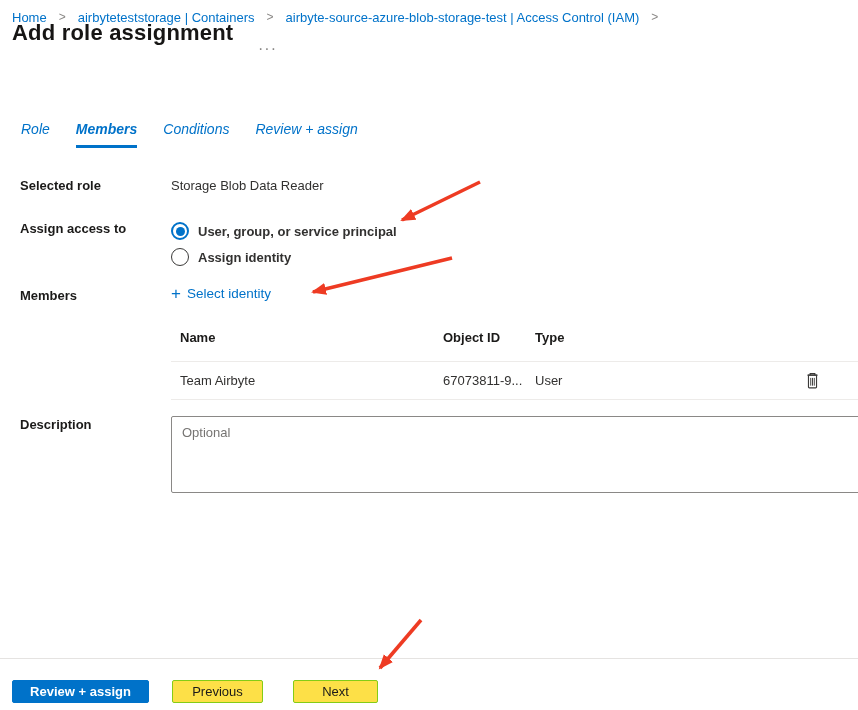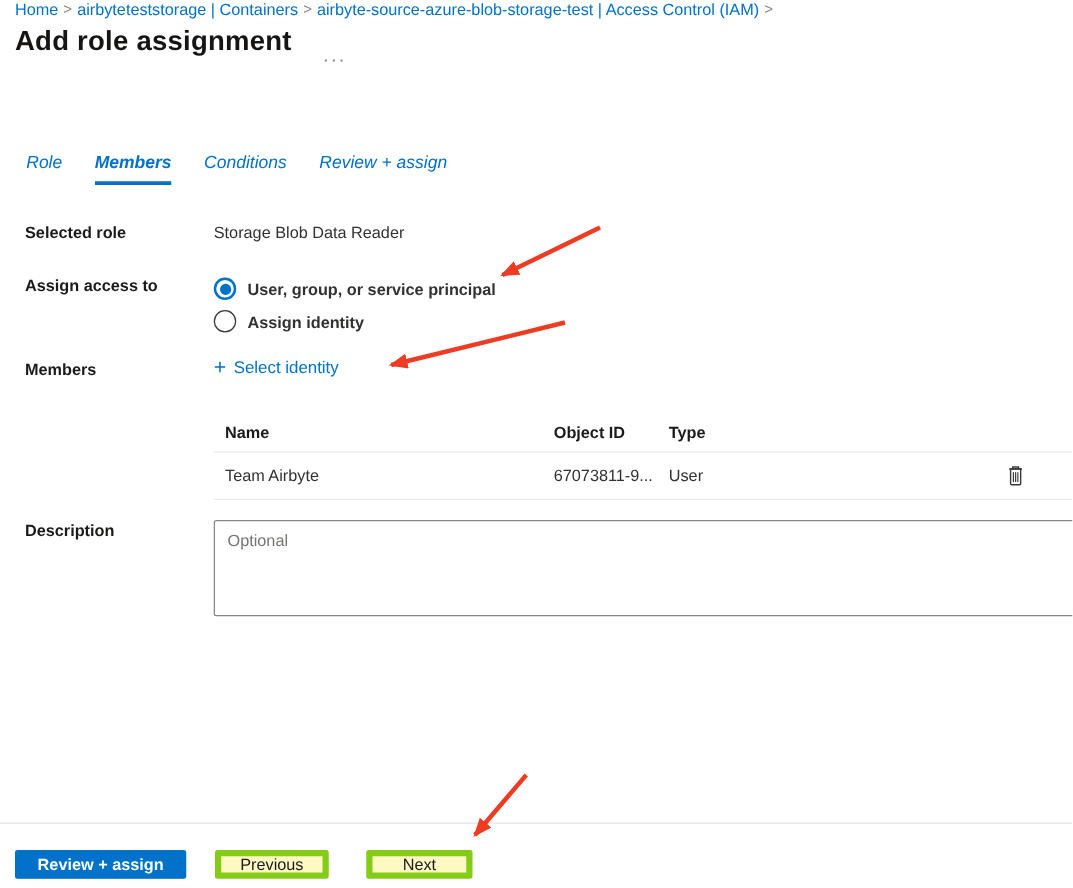--- a/index.html
+++ b/index.html
@@ -9,21 +9,21 @@
     --text2:#323130;
     --muted:#605e5c;
     --divider:#edebe9;
   }
   *{box-sizing:border-box;margin:0;padding:0;}
   html,body{background:#fff;}
   body{font-family:"Liberation Sans", sans-serif;color:var(--text);}
   .stage{position:relative;width:858px;height:710px;background:#fff;overflow:hidden;}
 
   
-  .breadcrumb{position:absolute;left:12px;top:0;display:flex;align-items:center;gap:4px;font-size:13px;white-space:nowrap;}
+  .breadcrumb{position:absolute;left:12px;top:10px;display:flex;align-items:center;gap:12px;font-size:13px;white-space:nowrap;}
   .crumb{color:var(--accent);cursor:pointer;}
   .crumb-sep{color:#8a8886;font-size:12px;transform:translateY(-1px);}
 
   
   .page-title{position:absolute;left:12px;top:20px;font-size:22px;font-weight:700;color:#161514;letter-spacing:.2px;}
   .title-more{position:absolute;left:258px;top:40px;font-size:16px;color:#8a8886;letter-spacing:1px;cursor:pointer;}
 
   
   .tabs{position:absolute;left:21px;top:121px;display:flex;gap:26px;font-style:italic;}
   .tab{font-size:14px;color:var(--accent);padding-bottom:8px;border-bottom:3px solid transparent;cursor:pointer;}
@@ -43,37 +43,37 @@
   .radio-label{margin-left:9px;font-size:13px;color:var(--text2);font-weight:bold;}
 
   
   .select-members{position:absolute;left:171px;top:285px;display:flex;align-items:center;color:var(--accent);cursor:pointer;}
   .sm-plus{font-size:17px;font-weight:400;line-height:17px;margin-right:6px;}
   .sm-text{font-size:13.5px;}
 
   
   .members-table{position:absolute;left:171px;top:331px;width:687px;font-size:13px;}
   .t-row{display:flex;align-items:center;padding-left:9px;border-bottom:1px solid var(--divider);}
-  .t-head{height:31px;font-weight:700;color:var(--text);align-items:flex-end;padding-bottom:8px;}
+  .t-head{height:31px;font-weight:700;color:var(--text);align-items:flex-end;padding-bottom:16px;}
   .t-body{height:38px;color:var(--text2);}
   .c-name{width:263px;}
   .c-oid{width:92px;}
   .c-type{flex:1;}
   .c-del{width:55px;display:flex;justify-content:flex-start;}
   .trash-btn{background:none;border:none;cursor:pointer;padding:2px;display:flex;}
 
   
   .desc-box{position:absolute;left:171px;top:416px;width:700px;height:77px;border:1px solid #8a8886;border-radius:2px;resize:none;font-family:"Liberation Sans",sans-serif;font-size:13px;padding:8px 10px;color:var(--text2);background:#fff;}
   .desc-box::placeholder{color:#767472;opacity:1;}
 
   
   .footer-divider{position:absolute;left:0;top:658px;width:858px;height:1px;background:#e5e3e1;}
   .btn{position:absolute;top:680px;height:23px;font-family:"Liberation Sans",sans-serif;font-size:13px;border-radius:2px;cursor:pointer;display:flex;align-items:center;justify-content:center;}
   .btn-primary{left:12px;width:137px;background:var(--accent);border:1px solid var(--accent);color:#fff;font-weight:700;}
-  .btn-secondary{background:#fef9c3;border:5px solid #84cc16;color:var(--text);}
+  .btn-secondary{background:#fde047;border:1px solid #84cc16;color:var(--text);}
   .btn-previous{left:172px;width:91px;}
   .btn-next{left:293px;width:85px;}
 
   
   .arrows{position:absolute;inset:0;pointer-events:none;}
 </style>
 </head>
 <body>
 
 <div class="stage">

